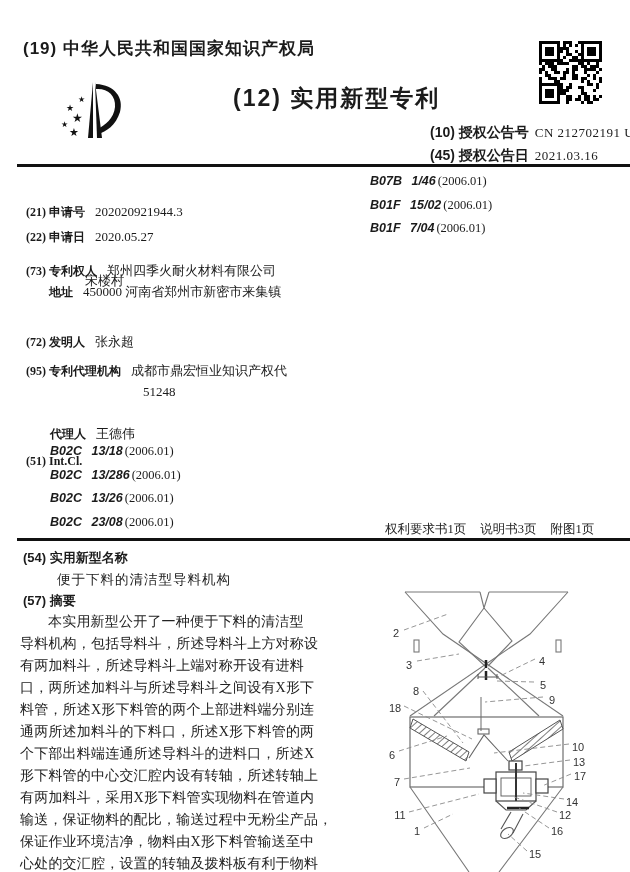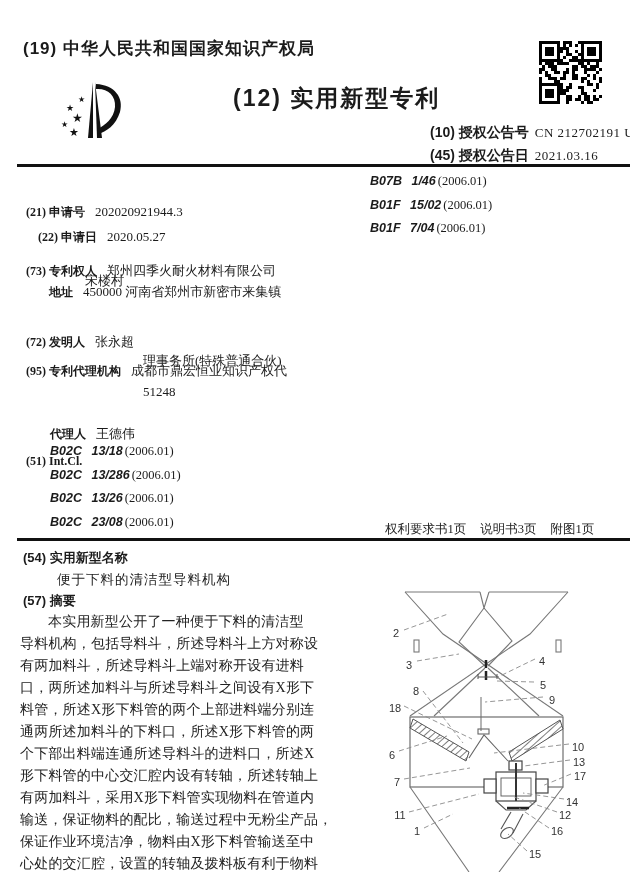--- a/index.html
+++ b/index.html
@@ -211,21 +211,21 @@
     <span class="lbl hei">(45) 授权公告日</span>
     <span class="val song">2021.03.16</span>
   </div>
 
   <div class="rule rule1"></div>
 
   <div class="row" style="left:26px;top:172px;">
     <span class="lbl">(21) 申请号</span>
     <span class="val">202020921944.3</span>
   </div>
-  <div class="row" style="left:38px;top:197px;">
+  <div class="row" style="left:26px;top:197px;">
     <span class="lbl">(22) 申请日</span>
     <span class="val">2020.05.27</span>
   </div>
   <div class="row" style="left:26px;top:231px;">
     <span class="lbl">(73) 专利权人</span>
     <span class="val">郑州四季火耐火材料有限公司</span>
   </div>
   <div class="row" style="left:49px;top:252px;">
     <span class="lbl">地址</span>
     <span class="val">450000 河南省郑州市新密市来集镇</span>
@@ -233,23 +233,20 @@
   <div class="row" style="left:85px;top:272px;">
     <span class="val">宋楼村</span>
   </div>
   <div class="row" style="left:26px;top:302px;">
     <span class="lbl">(72) 发明人</span>
     <span class="val">张永超</span>
   </div>
   <div class="row" style="left:26px;top:331px;">
     <span class="lbl">(95) 专利代理机构</span>
     <span class="val">成都市鼎宏恒业知识产权代</span>
-  </div>
-  <div class="row" style="left:143px;top:352px;">
-    <span class="val">理事务所(特殊普通合伙)</span>
   </div>
   <div class="row" style="left:143px;top:384px;justify-content:center;">
     <span class="val">51248</span>
   </div>
   <div class="row" style="left:50px;top:394px;">
     <span class="lbl">代理人</span>
     <span class="val">王德伟</span>
   </div>
   <div class="row" style="left:26px;top:422px;">
     <span class="lbl">(51) Int.Cl.</span>

